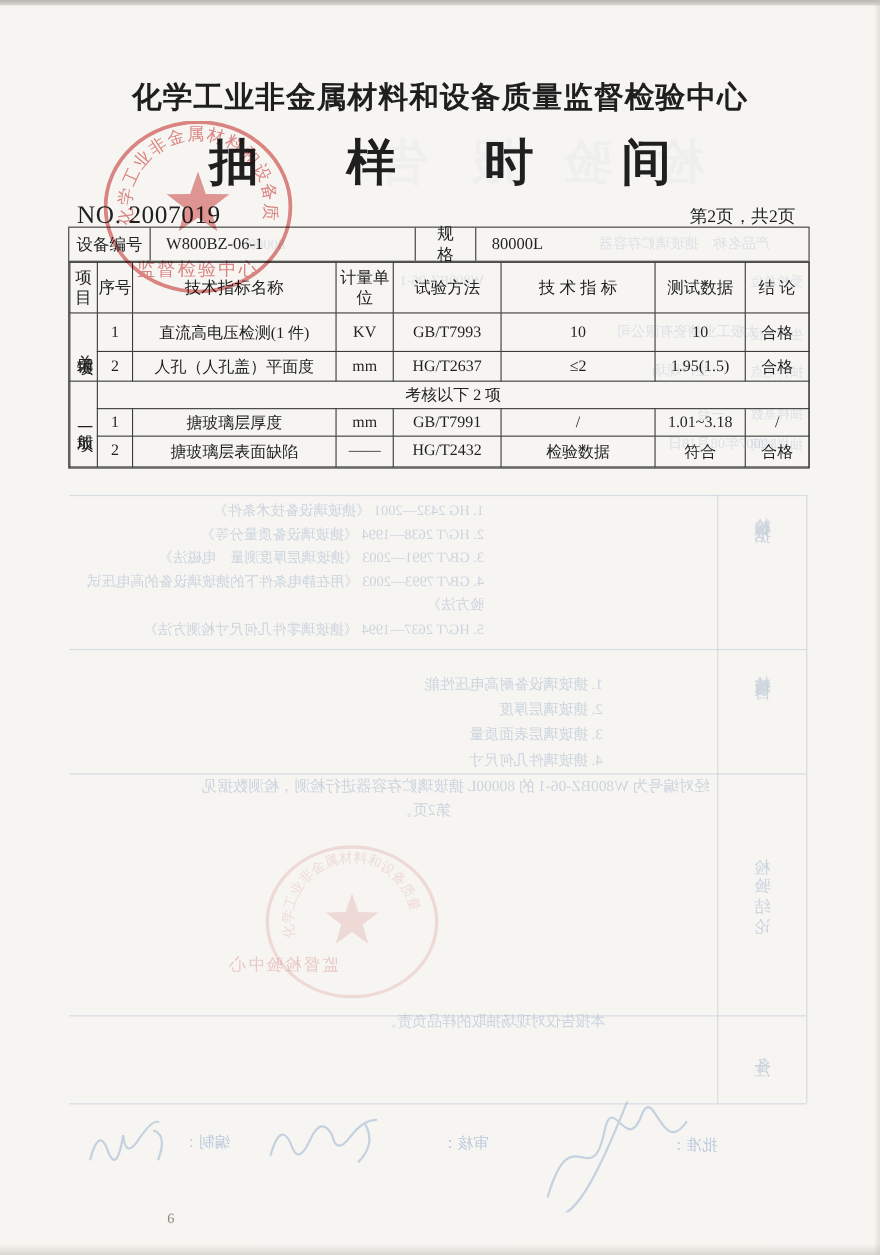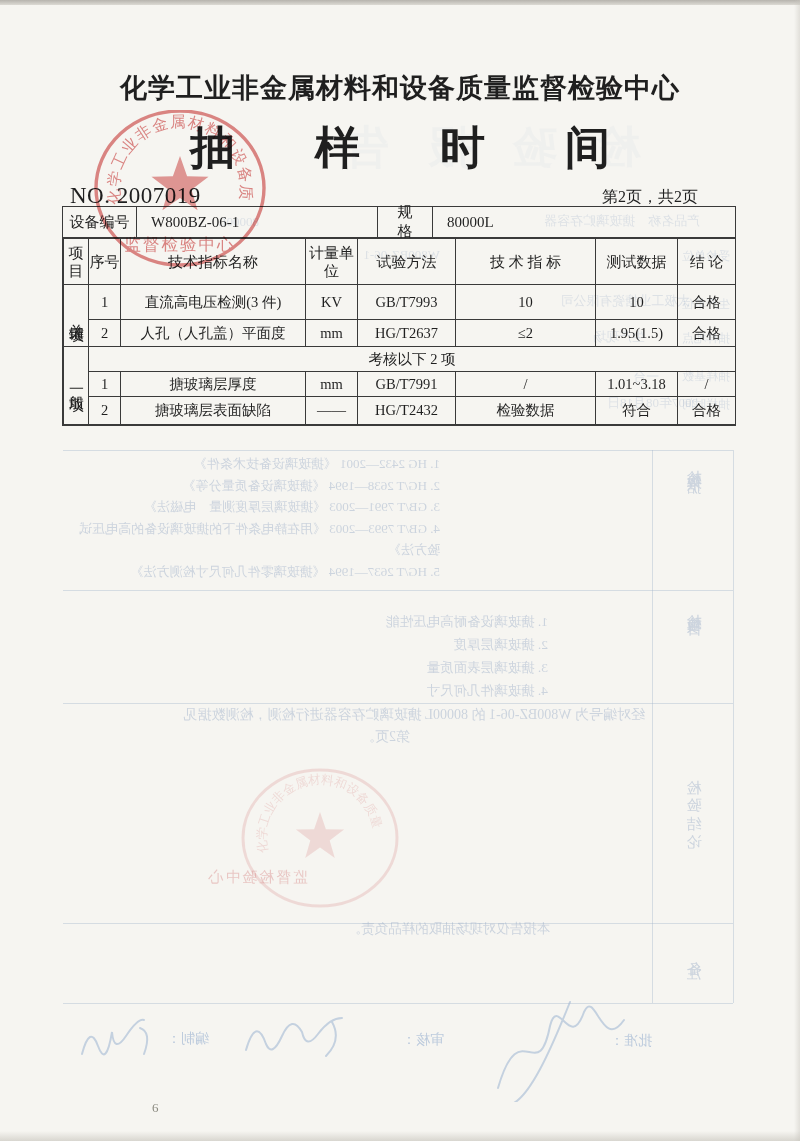--- a/index.html
+++ b/index.html
@@ -13,21 +13,21 @@
   .center{text-align:center;width:100%;}
   
   .scan-top{position:absolute;left:0;top:0;width:100%;height:5px;background:linear-gradient(#b7b4ae,#dcdad4);}
   .scan-bottom{position:absolute;left:0;bottom:0;width:100%;height:10px;background:linear-gradient(rgba(214,211,203,0),rgba(196,193,185,.6));}
   .scan-right{position:absolute;right:0;top:0;width:6px;height:100%;background:linear-gradient(90deg,rgba(214,211,203,0),rgba(200,197,190,.45));}
 
   
   .org-title{top:70px;font-family:"Liberation Sans","DejaVu Sans",sans-serif;font-weight:bold;font-size:27px;letter-spacing:1px;}
   .doc-title{top:118px;font-family:"Liberation Sans","DejaVu Sans",sans-serif;font-weight:bold;font-size:45px;letter-spacing:80px;text-indent:80px;}
   .report-no{left:70px;top:183px;font-size:23px;letter-spacing:.5px;}
-  .page-ind{left:602px;top:187px;font-size:16px;}
+  .page-ind{left:627px;top:187px;font-size:16px;}
 
   
   .tablewrap{left:62px;top:206px;width:672px;border:1.5px solid #3a3a3a;background:transparent;}
   .inforow{display:flex;height:30px;border-bottom:1px solid #3a3a3a;font-size:15px;text-align:center;}
   .inforow .c{border-right:1px solid #3a3a3a;display:flex;align-items:center;justify-content:center;box-sizing:border-box;}
   .inforow .c:last-child{border-right:none;}
   .inforow .val{justify-content:flex-start;padding-left:14px;}
   table.main{border-collapse:collapse;width:672px;table-layout:fixed;font-size:14.5px;}
   table.main td,table.main th{border:1px solid #3a3a3a;text-align:center;vertical-align:middle;padding:0;font-weight:normal;overflow:hidden;}
   table.main th{font-size:15px;line-height:1.2;}
@@ -162,21 +162,21 @@
         <th>技术指标名称</th>
         <th class="wrap">计量单位</th>
         <th>试验方法</th>
         <th>技 术 指 标</th>
         <th>测试数据</th>
         <th>结 论</th>
       </tr>
       <tr style="height:35px;">
         <td class="grp" rowspan="2"><span class="vtext">关键项</span></td>
         <td>1</td>
-        <td class="name">直流高电压检测(3 件)</td>
+        <td class="name">直流高电压检测(1 件)</td>
         <td>KV</td>
         <td>GB/T7993</td>
         <td>10</td>
         <td>10</td>
         <td>合格</td>
       </tr>
       <tr style="height:27px;">
         <td>2</td>
         <td class="name">人孔（人孔盖）平面度</td>
         <td>mm</td>

